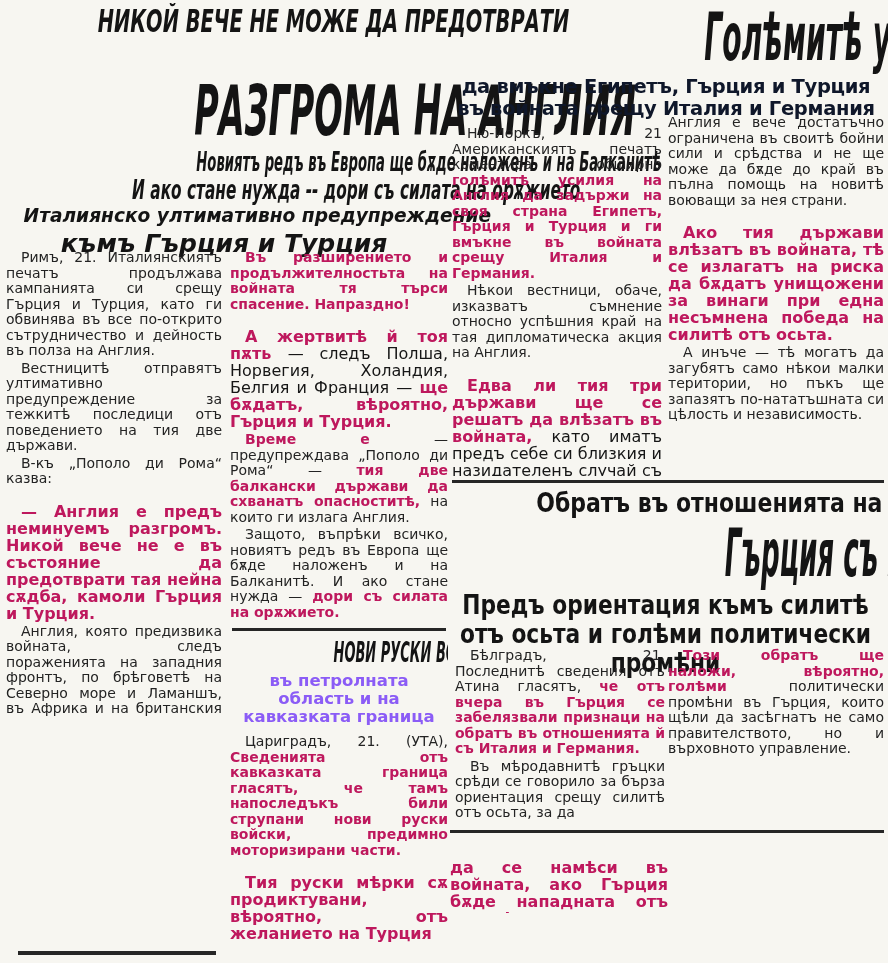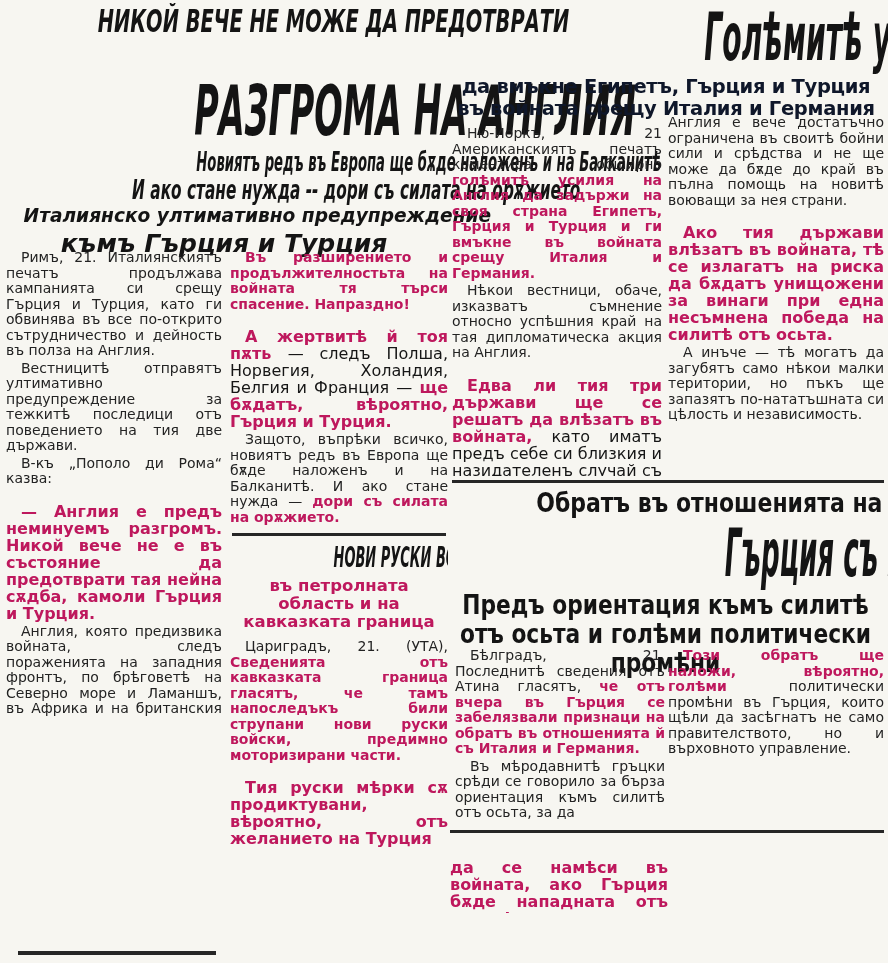--- a/index.html
+++ b/index.html
@@ -29,21 +29,21 @@
   
   .rule-flow{border:none;border-top:3px solid #262626;margin:8px 2px 7px 2px;}
   .rule-abs{position:absolute;border-top:3px solid #262626;height:0;}
   .rule-abs.thick{border-top-width:4px;}
   
   .lead-head{position:absolute;left:6px;top:6px;width:436px;}
   .eng-head{position:absolute;left:448px;top:4px;width:436px;}
   .gr-head{position:absolute;left:448px;top:490px;width:436px;}
   .russia-subhead{
     text-align:center;font-weight:bold;font-size:16.5px;line-height:18px;
-    margin:2px 0 8px 0;color:#be185d;
+    margin:2px 0 8px 0;color:#8b5cf6;
   }
   .eng-deck{
     text-align:center;font-weight:bold;font-size:19.5px;line-height:21.5px;
     letter-spacing:-0.3px;margin-top:2px;color:#0f172a;
   }
   .gr-deck{
     width:500px;transform:scale(0.87,1.08);transform-origin:left top;
     font-size:25px;line-height:27px;font-weight:bold;text-align:center;color:#141414;
   }
   .gr-head-top{text-align:right;padding-right:2px;line-height:1;}
@@ -78,20 +78,21 @@
     <p class="para"><span>Римъ, 21. Италиянскиятъ печатъ продължава кампанията си срещу Гърция и Турция, като ги обвинява въ все по-открито сътрудничество и дейность въ полза на Англия.</span></p>
     <p class="para"><span>Вестницитѣ отправятъ ултимативно предупреждение за тежкитѣ последици отъ поведението на тия две държави.</span></p>
     <p class="para"><span>В-къ „Пополо ди Рома“ казва:</span></p>
     <p class="para big"><span class="b">— Англия е предъ неминуемъ разгромъ. Никой вече не е въ състояние да предотврати тая нейна сѫдба, камоли Гърция и Турция.</span></p>
     <p class="para"><span>Англия, която предизвика войната, следъ пораженията на западния фронтъ, по брѣговетѣ на Северно море и Ламаншъ, въ Африка и на британския островъ, се мѫчи всячески да разшири пожара и на Балканитѣ.</span></p>
   </div>
 
   <div class="col" style="left:230px;top:250px;width:218px;height:712px;">
     <p class="para"><span class="b">Въ разширението и продължителностьта на войната тя търси спасение. Напраздно!</span></p>
     <p class="para big"><span class="b">А жертвитѣ й тоя пѫть </span><span>— следъ Полша, Норвегия, Холандия, Белгия и Франция — </span><span class="b">ще бѫдатъ, вѣроятно, Гърция и Турция.</span></p>
+    <p class="para"><span class="b">Време е </span><span>— предупреждава „Пополо ди Рома“ — </span><span class="b">тия две балкански държави да схванатъ опасноститѣ,</span><span> на които ги излага Англия.</span></p>
     <p class="para"><span>Защото, въпрѣки всичко, новиятъ редъ въ Европа ще бѫде наложенъ и на Балканитѣ. И ако стане нужда — </span><span class="b">дори съ силата на орѫжието.</span></p>
 
     <div class="rule-flow"></div>
 
     <div class="hwrap" style="height:32px;">
       <span class="cond" style="font-size:25px;transform:scale(0.52,1.15);">НОВИ РУСКИ ВОЕННИ МѢРКИ</span>
     </div>
     <div class="russia-subhead">въ петролната область и на кавказката граница</div>
     <p class="para"><span>Цариградъ, 21. (УТА), </span><span class="b">Сведенията отъ кавказката граница гласятъ, че тамъ напоследъкъ били струпани нови руски войски, предимно моторизирани части.</span></p>
     <p class="para big"><span class="b">Тия руски мѣрки сѫ продиктувани, вѣроятно, отъ желанието на Турция</span></p>
@@ -126,21 +127,21 @@
       <span class="cond" style="font-size:25px;transform:scale(0.88,1.05);transform-origin:right top;">Обратъ въ отношенията на</span>
     </div>
     <div class="hwrap" style="height:70px;">
       <span class="cond" style="font-size:58px;transform:scale(0.45,1.15);">Гърция съ Италия и Германия</span>
     </div>
     <div class="gr-deck">Предъ ориентация къмъ силитѣ отъ осьта и голѣми политически промѣни</div>
   </div>
 
   <div class="col" style="left:438px;top:648px;width:210px;height:178px;margin-left:17px;">
     <p class="para"><span>Бѣлградъ, 21. Последнитѣ сведения отъ Атина гласятъ, </span><span class="b">че отъ вчера въ Гърция се забелязвали признаци на обратъ въ отношенията й съ Италия и Германия.</span></p>
-    <p class="para"><span>Въ мѣродавнитѣ гръцки срѣди се говорило за бърза ориентация къмъ силитѣ отъ осьта, за да</span></p>
+    <p class="para"><span>Въ мѣродавнитѣ гръцки срѣди се говорило за бърза ориентация срещу силитѣ отъ осьта, за да</span></p>
   </div>
 
   <div class="col" style="left:668px;top:648px;width:216px;height:178px;">
     <p class="para"><span class="b">Този обратъ ще наложи, вѣроятно, голѣми </span><span>политически промѣни въ Гърция, които щѣли да засѣгнатъ не само правителството, но и върховното управление.</span></p>
   </div>
 
   <div class="rule-abs" style="left:450px;top:830px;width:434px;"></div>
 
   <div class="col" style="left:450px;top:843px;width:218px;height:70px;">
     <p class="para big noind"><span class="b">да се намѣси въ войната, ако Гърция бѫде нападната отъ силитѣ на осьта.</span></p>

